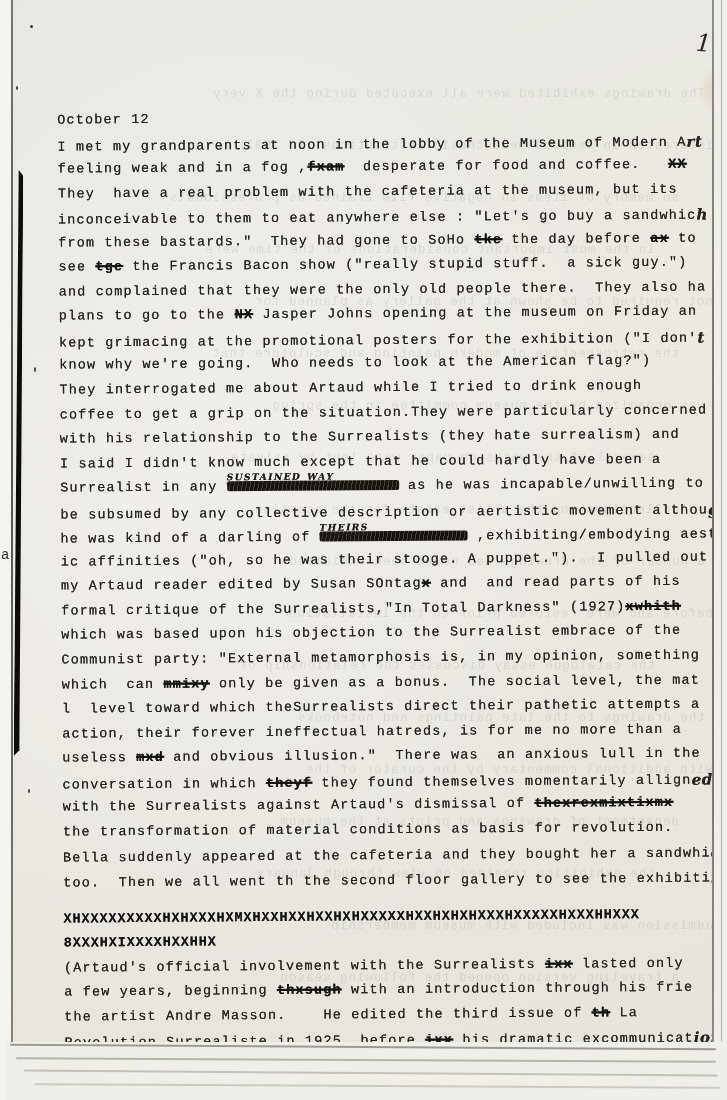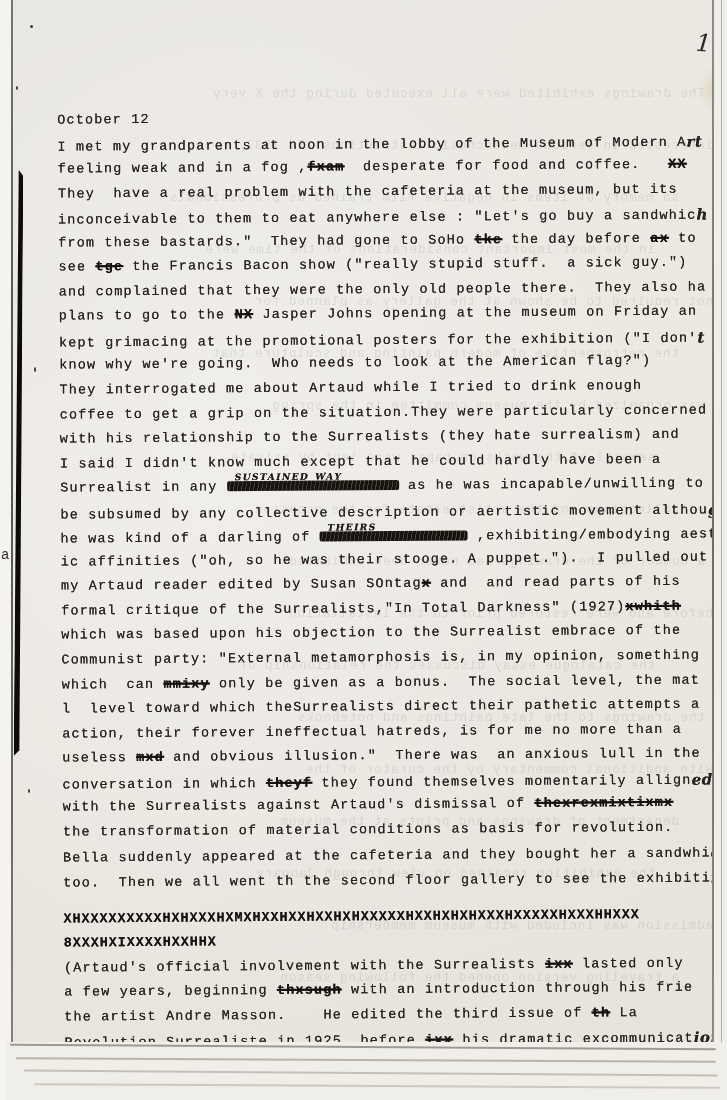--- a/index.html
+++ b/index.html
@@ -47,21 +47,21 @@
   }
   .tline{height:24.55px;}
   .tline.gap{height:13px;}
   .tline.xline{font-weight:700;color:#151310;letter-spacing:.9px;}
   .x{font-weight:700;color:#141210;text-decoration:line-through;text-decoration-thickness:2px;}
   .h{font-family:"DejaVu Serif",serif;font-style:italic;font-weight:700;font-size:15px;letter-spacing:.5px;position:relative;top:1px;}
   .sup{position:relative;top:-7px;}
   .scrib{display:inline-block;height:10px;min-width:110px;border-radius:2px;position:relative;top:1px;
     background:repeating-linear-gradient(100deg,#16130e 0 3px,#45423a 3px 4px);}
   .hand-anno{
-    position:absolute;left:8px;top:-17px;white-space:nowrap;
+    position:absolute;left:0;top:-17px;white-space:nowrap;
     font-family:"DejaVu Serif",serif;font-style:italic;font-weight:700;
     font-size:13px;letter-spacing:1.5px;color:#1c1915;font-variant:small-caps;
     text-decoration:underline;text-decoration-style:wavy;text-decoration-thickness:1px;
   }
   
   .page-num{
     position:absolute;left:683px;top:30px;
     font-family:"DejaVu Serif",serif;font-style:italic;font-size:24px;
     color:#2b2823;letter-spacing:2px;transform:rotate(5deg);
   }

